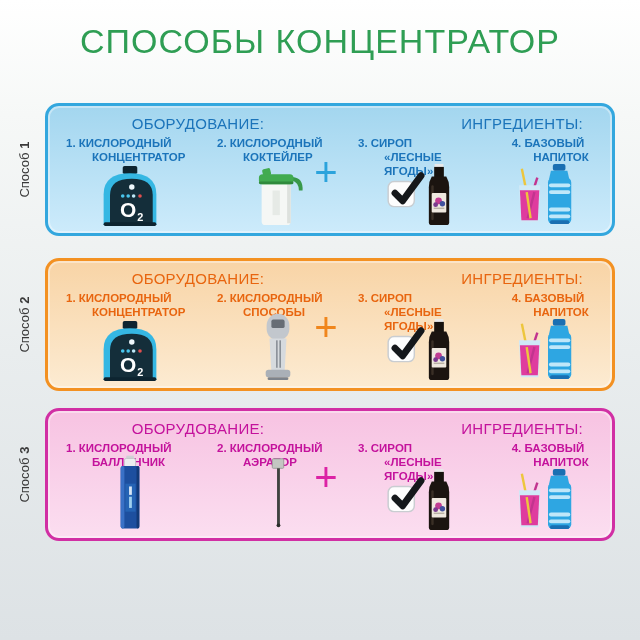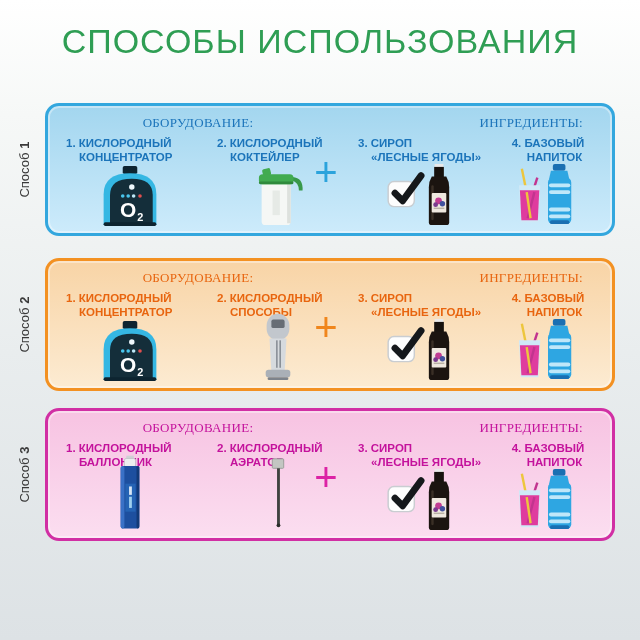--- a/index.html
+++ b/index.html
@@ -25,33 +25,32 @@
   .side{
     position:absolute;left:-43px;top:0;bottom:0;width:38px;
     display:flex;align-items:center;justify-content:center;
   }
   .side .rot{
     transform:rotate(-90deg);white-space:nowrap;
     font-size:13px;color:var(--side-text,#3a3a3a);
   }
   .side .rot b{margin-left:4px;}
   .hdr{
-    position:absolute;top:9px;font-size:13px;letter-spacing:.3px;
+    position:absolute;top:9px;font-size:15px;letter-spacing:.3px;
     color:var(--accent);
-    font-family:Liberation Serif, serif;
   }
   .hdr-eq{left:55px;width:190px;text-align:center;}
   .hdr-in{left:345px;width:190px;text-align:right;}
   .item{position:absolute;top:31px;bottom:5px;}
   .c1{left:18px;width:128px;}
   .c2{left:169px;width:122px;}
   .c3{left:310px;width:132px;}
   .c4{left:444px;width:112px;text-align:center;}
   .lbl{font-weight:bold;font-size:11.5px;line-height:1.2;color:var(--accent);}
-  .lbl .l2{display:block;margin-left:13px;}
+  .lbl .l2{display:block;margin-left:26px;}
   .iconbox{
     position:absolute;bottom:2px;left:0;right:0;
     display:flex;justify-content:center;align-items:flex-end;
   }
   .plus{
     position:absolute;left:256px;top:44px;width:44px;text-align:center;
     font-size:40px;font-weight:400;color:var(--plus);
   }
   .defs{position:absolute;width:0;height:0;overflow:hidden;}
 </style>
@@ -137,21 +136,21 @@
       <rect x="33" y="14" width="24" height="48" rx="5" fill="#2ea6e2"></rect>
       <rect x="34" y="20" width="22" height="4" rx="2" fill="#bfe7f9"></rect>
       <rect x="34" y="27" width="22" height="4" rx="2" fill="#bfe7f9"></rect>
       <rect x="34" y="45" width="22" height="4" rx="2" fill="#bfe7f9"></rect>
       <rect x="34" y="52" width="22" height="4" rx="2" fill="#bfe7f9"></rect>
       <rect x="35" y="58" width="20" height="4" rx="2" fill="#1a6fb2"></rect>
     </symbol>
   </defs>
 </svg>
 
-<h1 class="title">СПОСОБЫ ИСПОЛЬЗОВАНИЯ</h1>
+<h1 class="title">СПОСОБЫ КОНЦЕНТРАТОР</h1>
 
 <section class="panel p1" style="--accent: #1b74ba; --border: #33a7de; --bg-top: #a3d6ef; --bg-bottom: #cdebfb; --plus: #2ba3dc;">
   <div class="side">
     <span class="rot"><span>Способ</span><b>1</b></span>
   </div>
   <div class="hdr hdr-eq">ОБОРУДОВАНИЕ:</div>
   <div class="hdr hdr-in">ИНГРЕДИЕНТЫ:</div>
 
   <div class="item c1">
     <div class="lbl"><span class="l1">1. КИСЛОРОДНЫЙ</span><span class="l2">КОНЦЕНТРАТОР</span></div>

